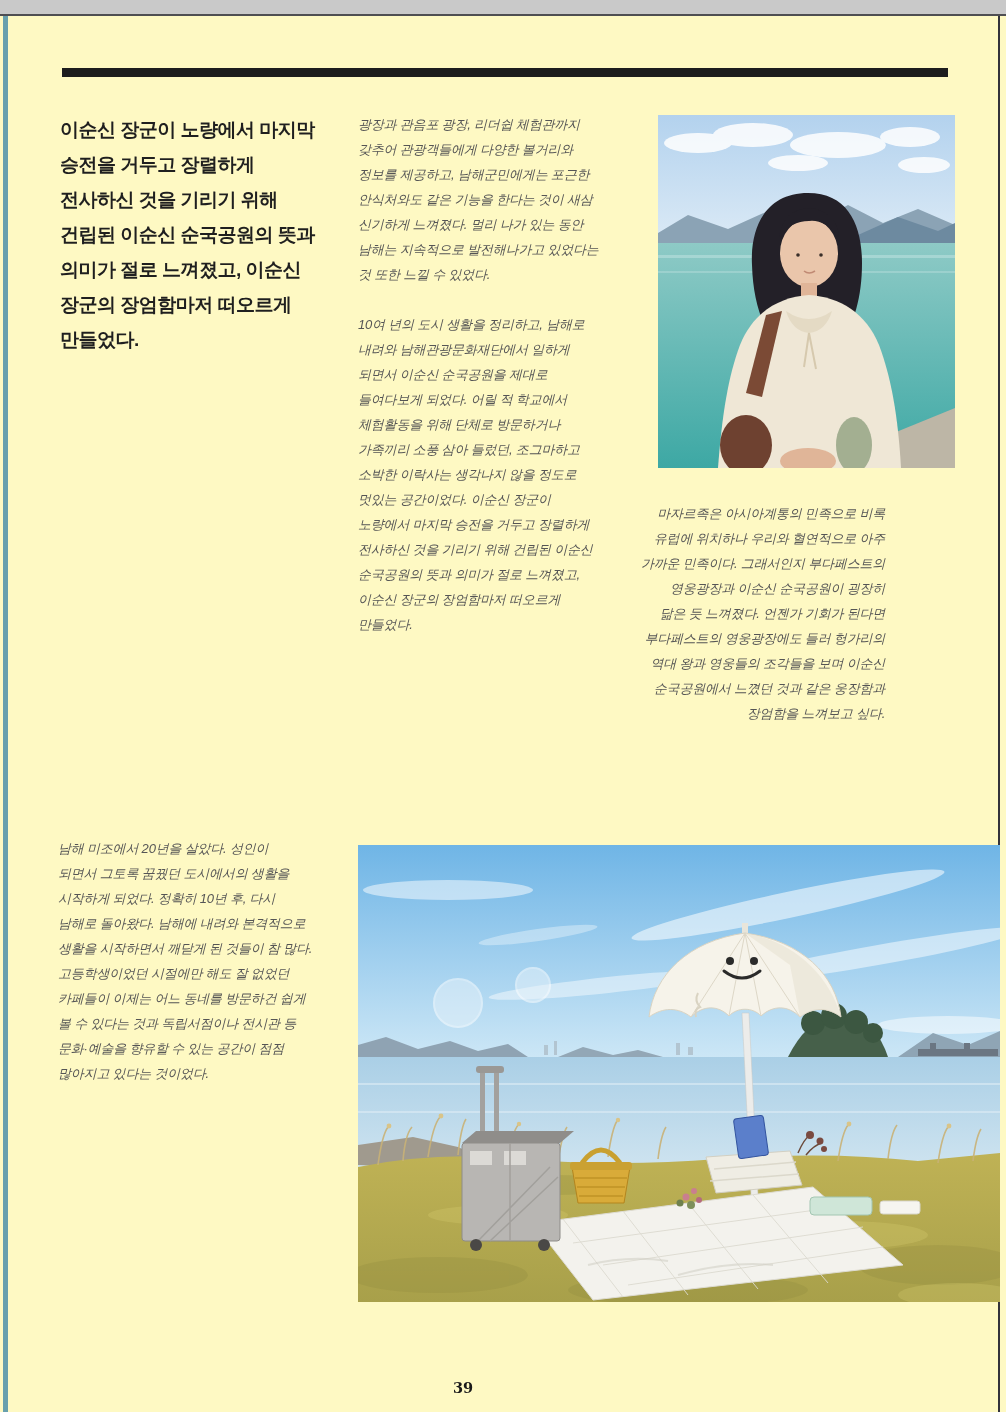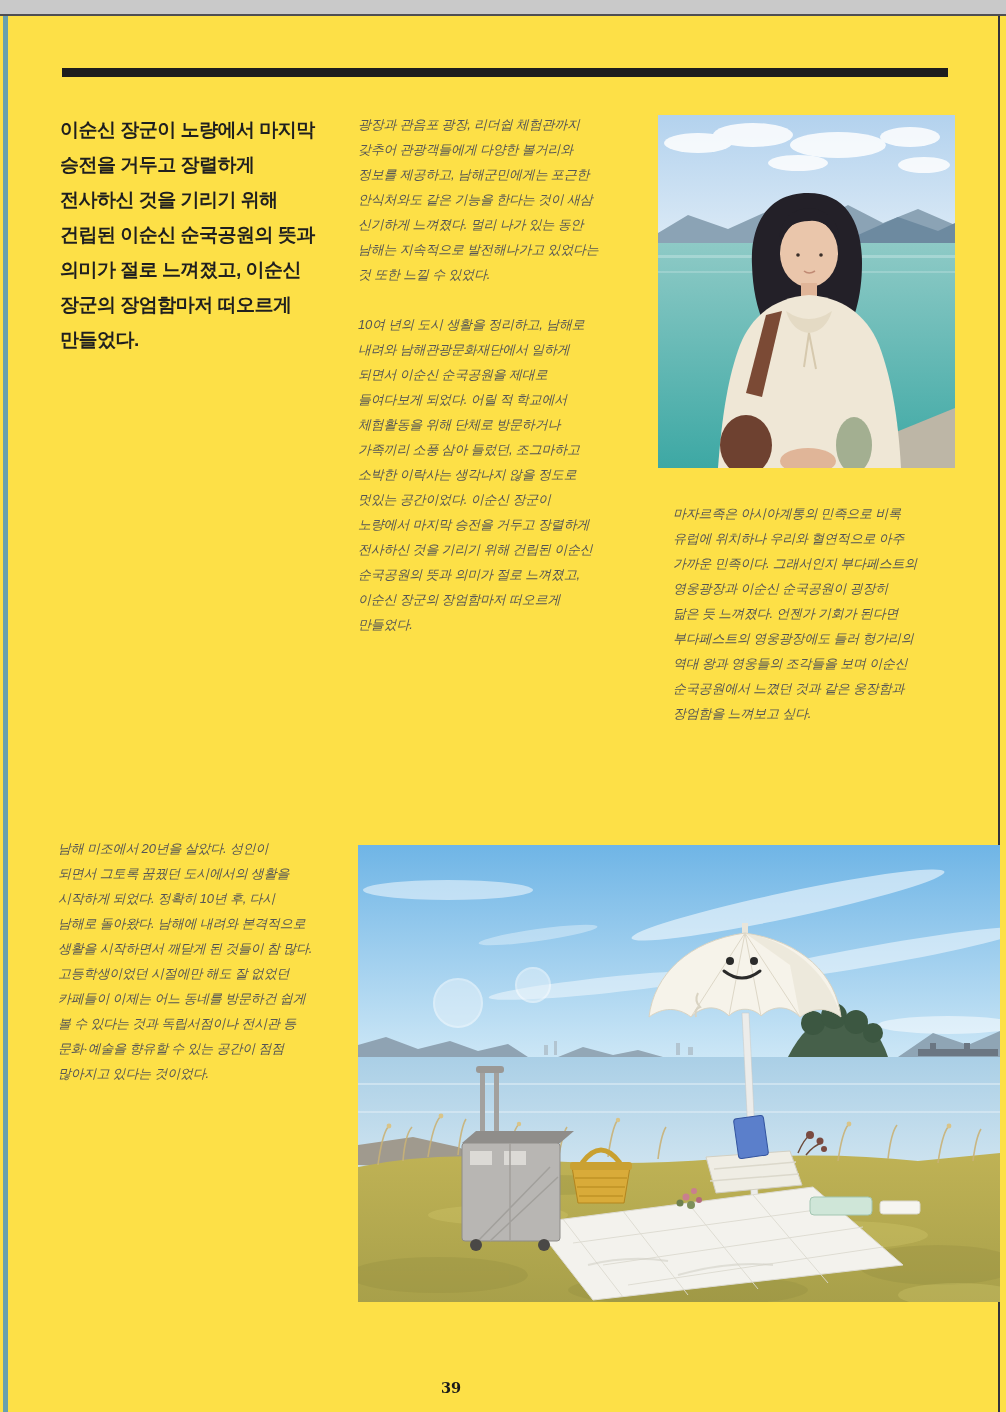--- a/index.html
+++ b/index.html
@@ -1,43 +1,43 @@
 <!DOCTYPE html>
 <html><head>
 <meta charset="utf-8">
 <style>
   html,body { margin:0; padding:0; background:#ffffff; }
   .page {
-    position:relative; width:1006px; height:1412px; background:#fde047;
+    position:relative; width:1006px; height:1412px; background:#fef9c3;
     overflow:hidden; font-family:"Liberation Sans","DejaVu Sans",sans-serif;
   }
   .top-band { position:absolute; left:0; top:0; width:1006px; height:14px; background:#c9c9c9; border-bottom:2px solid #4e4e52; }
   .left-strip { position:absolute; left:3px; top:16px; width:5px; height:1396px; background:#68a0ad; }
   .right-edge { position:absolute; left:998px; top:16px; width:2px; height:1396px; background:#33333b; }
   .top-rule { position:absolute; left:62px; top:68px; width:886px; height:9px; background:#1d1d1d; }
 
   .pull-quote {
     position:absolute; left:60px; top:112px;
     font-size:19px; font-weight:700; line-height:35px; letter-spacing:-0.5px;
     color:#1f1f1f; white-space:pre;
   }
   .body-col { position:absolute; font-size:13px; line-height:25px; letter-spacing:-0.2px; color:#555555;font-style:italic; }
   .body-col p { margin:0 0 25px 0; white-space:pre; }
   #col-middle { left:358px; top:112px; }
-  #col-right  { left:673px; top:501px; }
+  #col-right  { left:641px; top:501px;text-align:right; }
   #col-bottom-left { left:58px; top:836px; }
   #col-bottom-left p:first-child { margin-bottom:28px; }
 
   figure.photo { position:absolute; margin:0; padding:0; }
   #photo-portrait { left:658px; top:115px; width:297px; height:353px; }
   #photo-picnic   { left:358px; top:845px; width:642px; height:457px; }
   figure.photo svg { display:block; width:100%; height:100%; }
 
   .page-number {
-    position:absolute; left:0; top:1379px; width:902px; text-align:center;
+    position:absolute; left:12px; top:1379px; width:902px; text-align:center;
     font-family:"DejaVu Serif","Liberation Serif",serif; font-size:14.5px; font-weight:700; color:#1a1a1a;
   }
 </style>
 </head>
 <body>
 
 <div class="page">
 
   <div class="top-band"></div>
   <div class="left-strip"></div>

